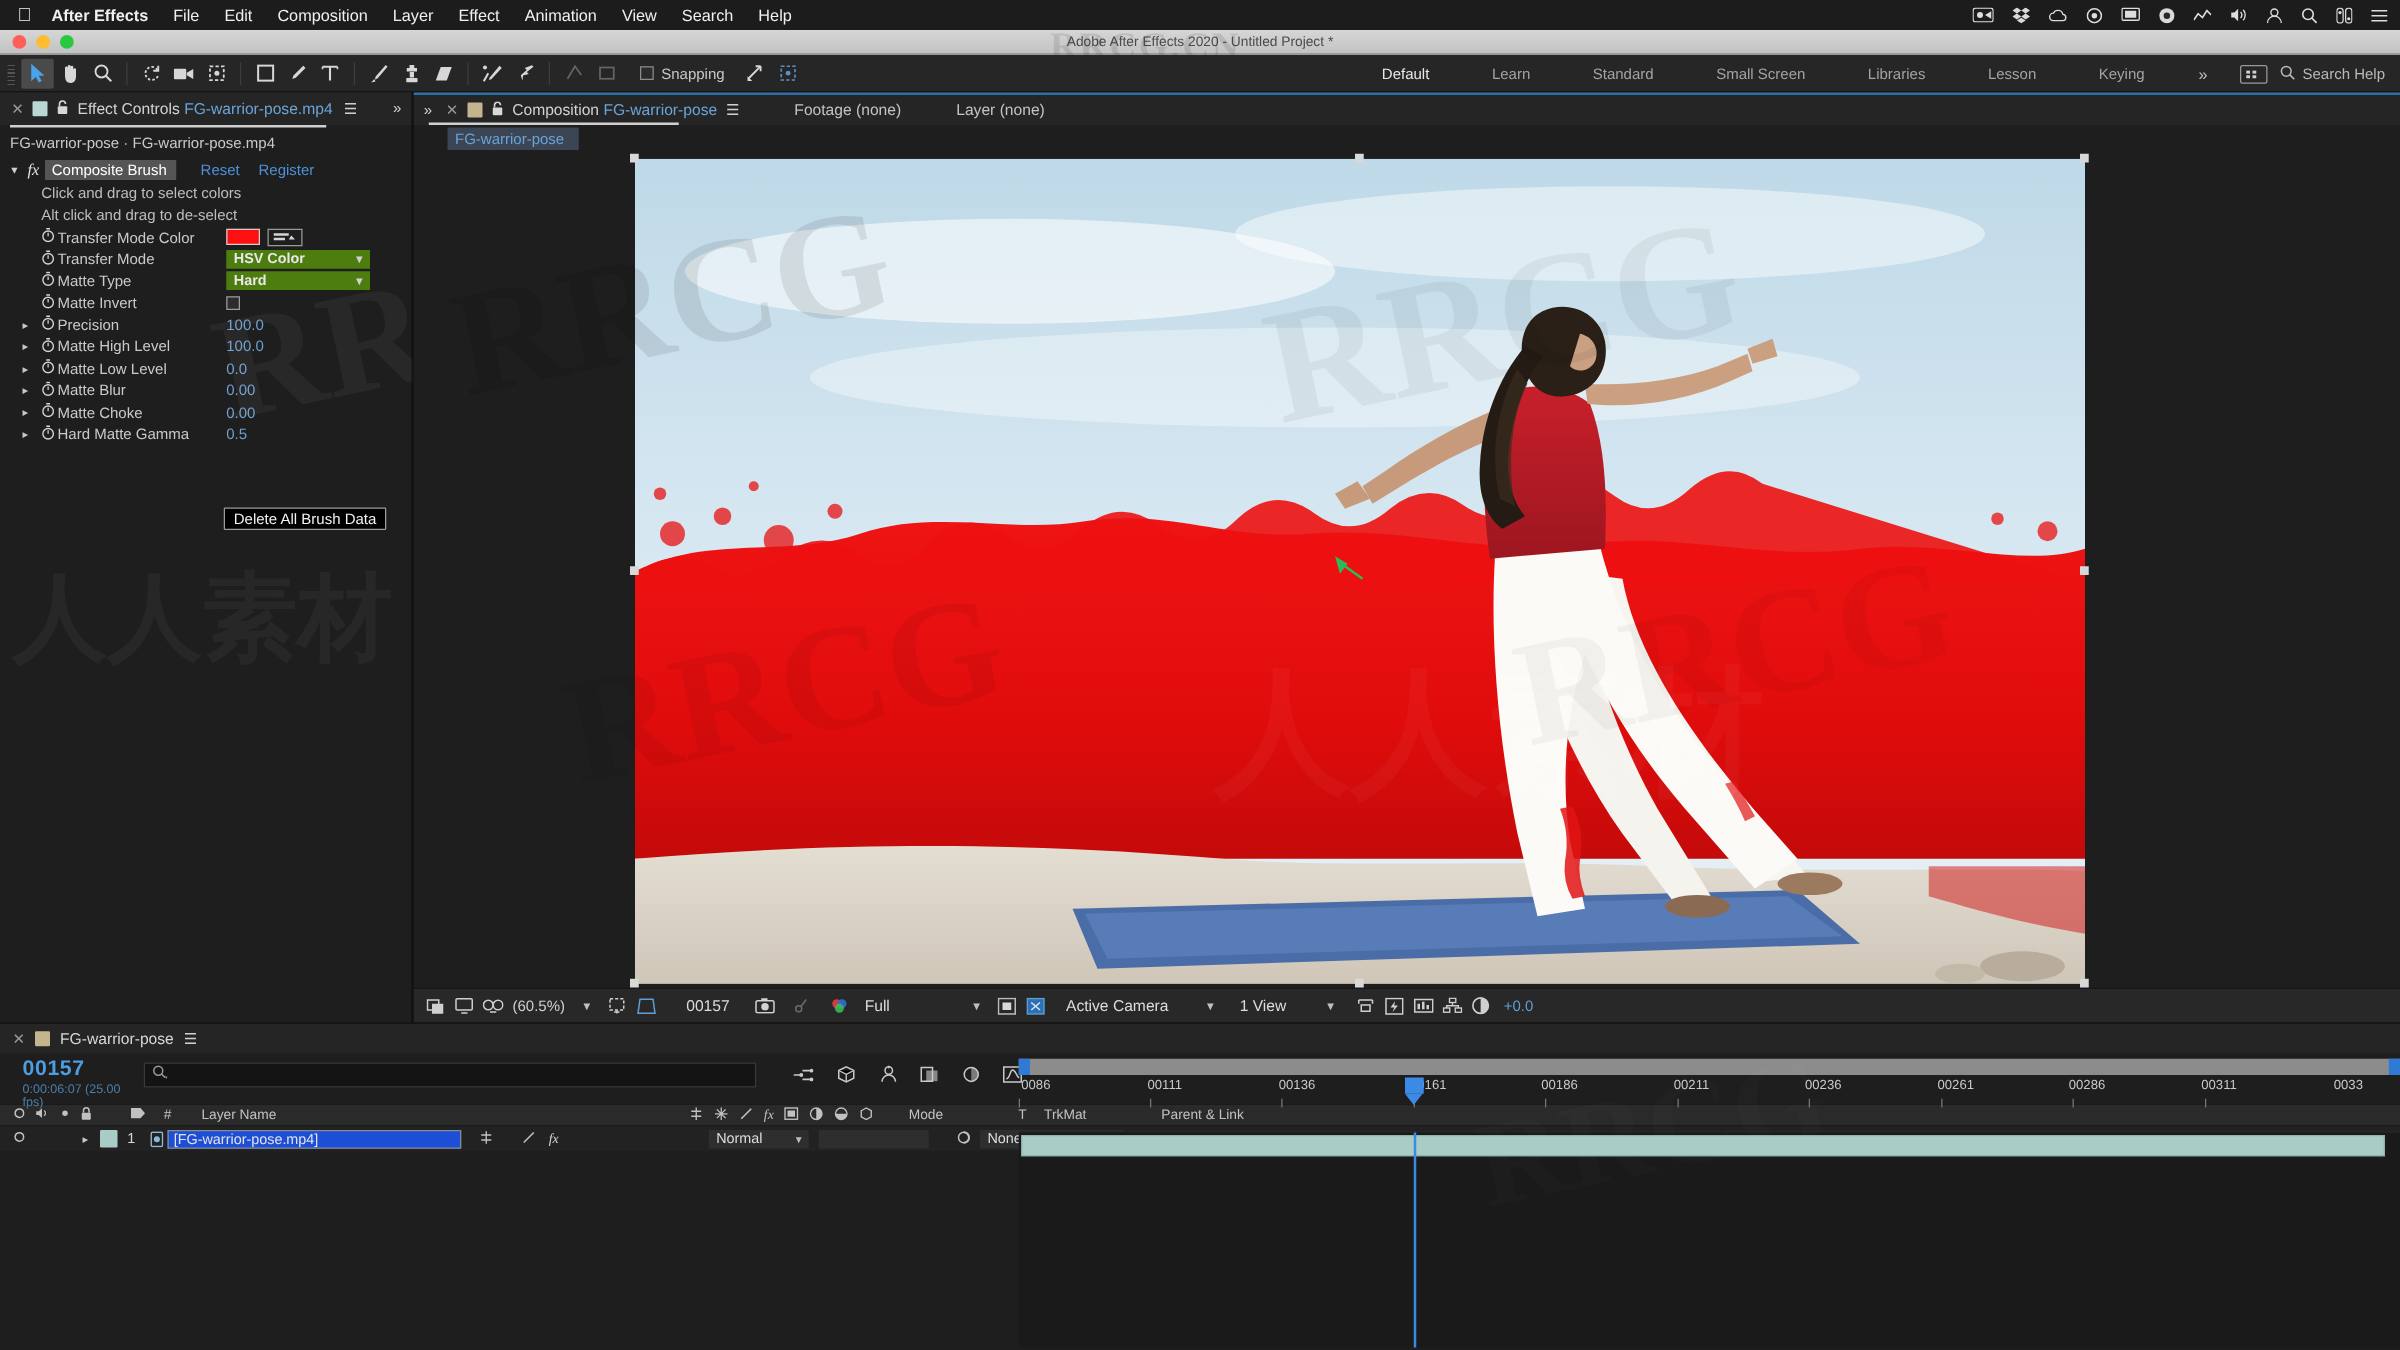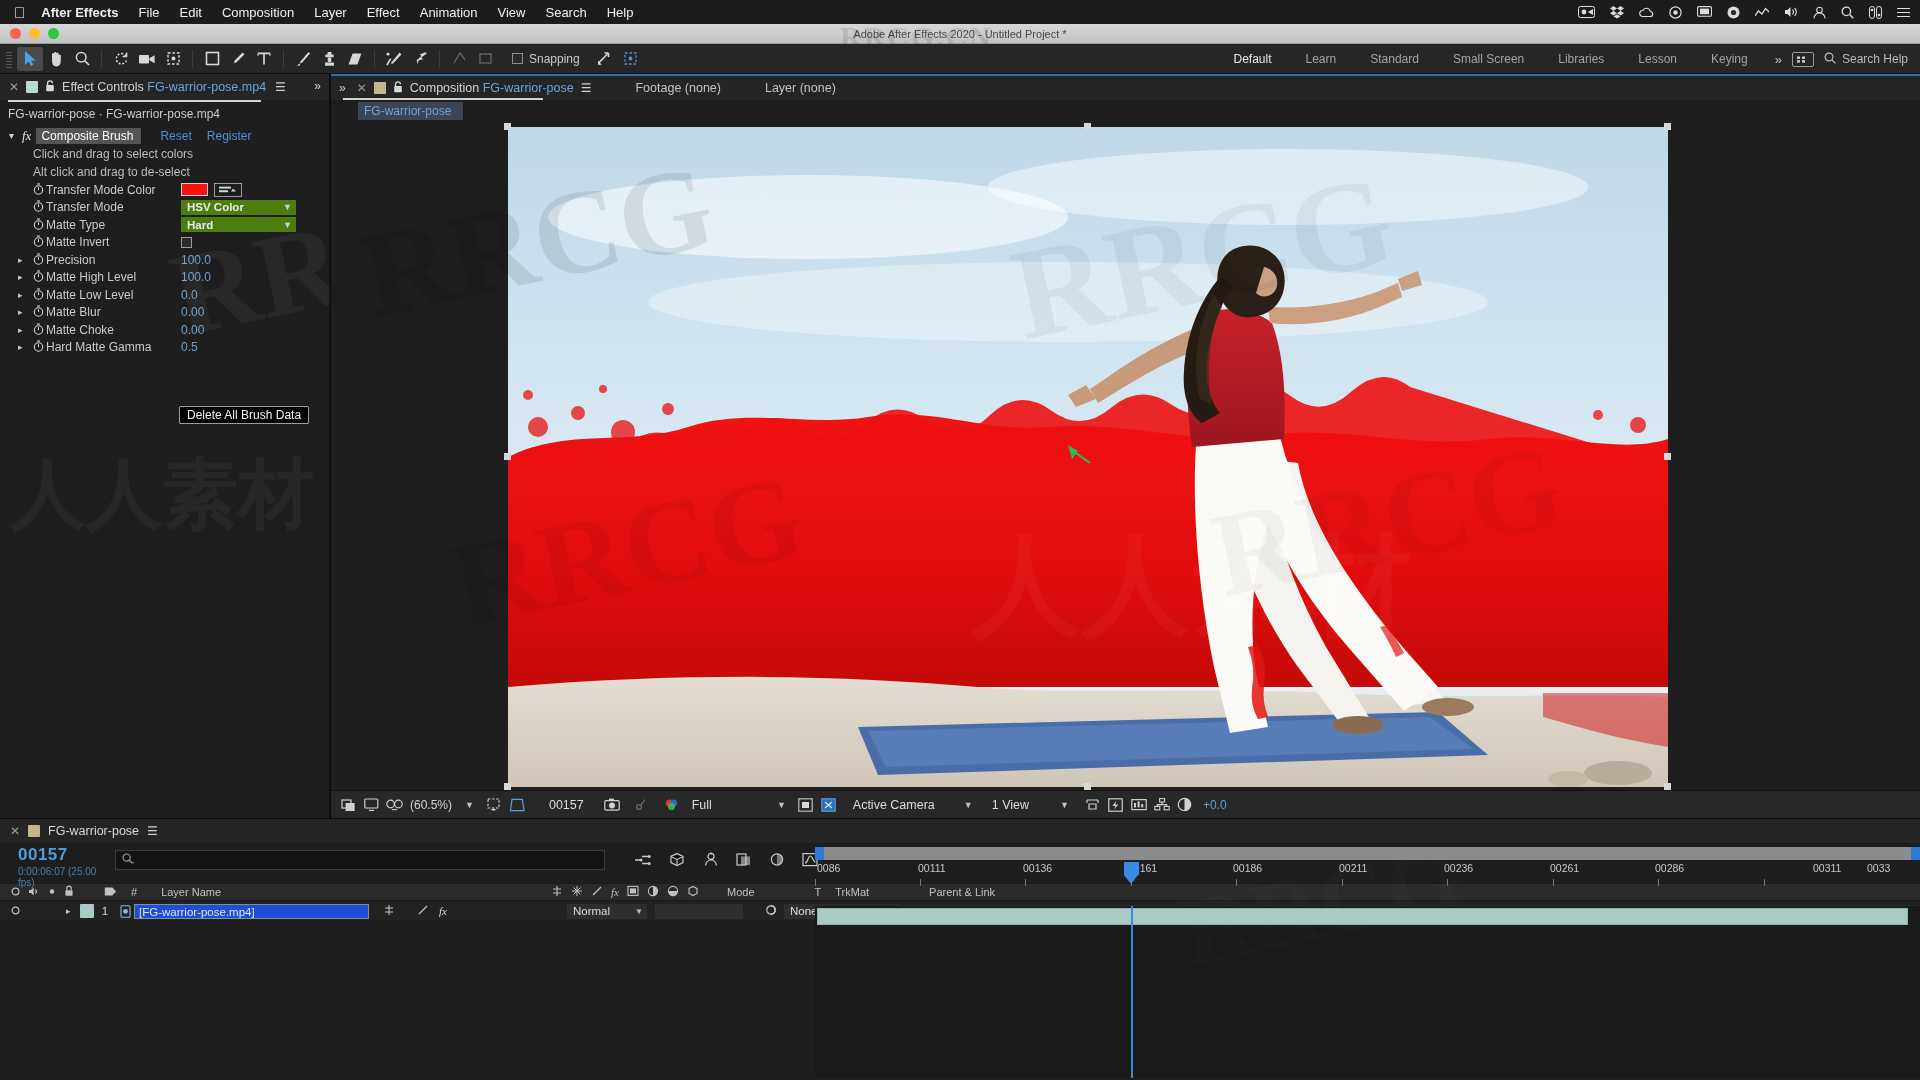--- a/index.html
+++ b/index.html
@@ -51,21 +51,21 @@
   .tool {
     width: 26px; height: 24px; display: flex; align-items: center; justify-content: center;
     color: #cfcfcf; position: relative;
   }
   .tool.active { background: #4a4a4a; border-radius: 2px; }
   .tool svg { display: block; }
   .tsep { width: 1px; height: 18px; background: #3d3d3d; margin: 0 6px; }
   .snapbox { display: flex; align-items: center; gap: 6px; margin-left: 14px; font-size: 12px; }
   .chk { width: 11px; height: 11px; border: 1px solid #8d8d8d; display: inline-block; background: #2b2b2b; }
   .ws {
-    position: absolute; right: 0; top: 0; height: 30px; display: flex; align-items: center; gap: 0;
+    position: absolute; right: 0; top: 0; height: 30px; display: flex; align-items: center; gap: 16px;
   }
   .ws .wsitem { font-size: 12px; color: #a3a3a3; padding: 0 17px; line-height: 30px; }
   .ws .wsitem.sel { color: #e8e8e8; }
   .ws .chev { font-size: 13px; padding: 0 10px; color: #c0c0c0; }
   .searchhelp {
     display: flex; align-items: center; gap: 6px; font-size: 12px; color: #b9b9b9;
     padding-right: 12px;
   }
   .kbdicon { width: 22px; height: 15px; border: 1px solid #9a9a9a; border-radius: 2px;
     display:flex; align-items:center; justify-content:center; font-size:8px; color:#cfcfcf; margin-right: 4px;}
@@ -1069,21 +1069,21 @@
       <div class="ticks">
         <span class="lab" style="left:2px">0086</span>
         <span class="lab" style="left:103px">00111</span>
         <span class="lab" style="left:208px">00136</span>
         <span class="lab" style="left:313px">00161</span>
         <span class="lab" style="left:418px">00186</span>
         <span class="lab" style="left:524px">00211</span>
         <span class="lab" style="left:629px">00236</span>
         <span class="lab" style="left:735px">00261</span>
         <span class="lab" style="left:840px">00286</span>
-        <span class="lab" style="left:998px">00311</span>
+        <span class="lab" style="left:946px">00311</span>
         <span class="lab" style="left:1052px">0033</span>
         <span class="tk" style="left:0"></span>
         <span class="tk" style="left:105px"></span>
         <span class="tk" style="left:210px"></span>
         <span class="tk" style="left:316px"></span>
         <span class="tk" style="left:421px"></span>
         <span class="tk" style="left:527px"></span>
         <span class="tk" style="left:632px"></span>
         <span class="tk" style="left:738px"></span>
         <span class="tk" style="left:843px"></span>

